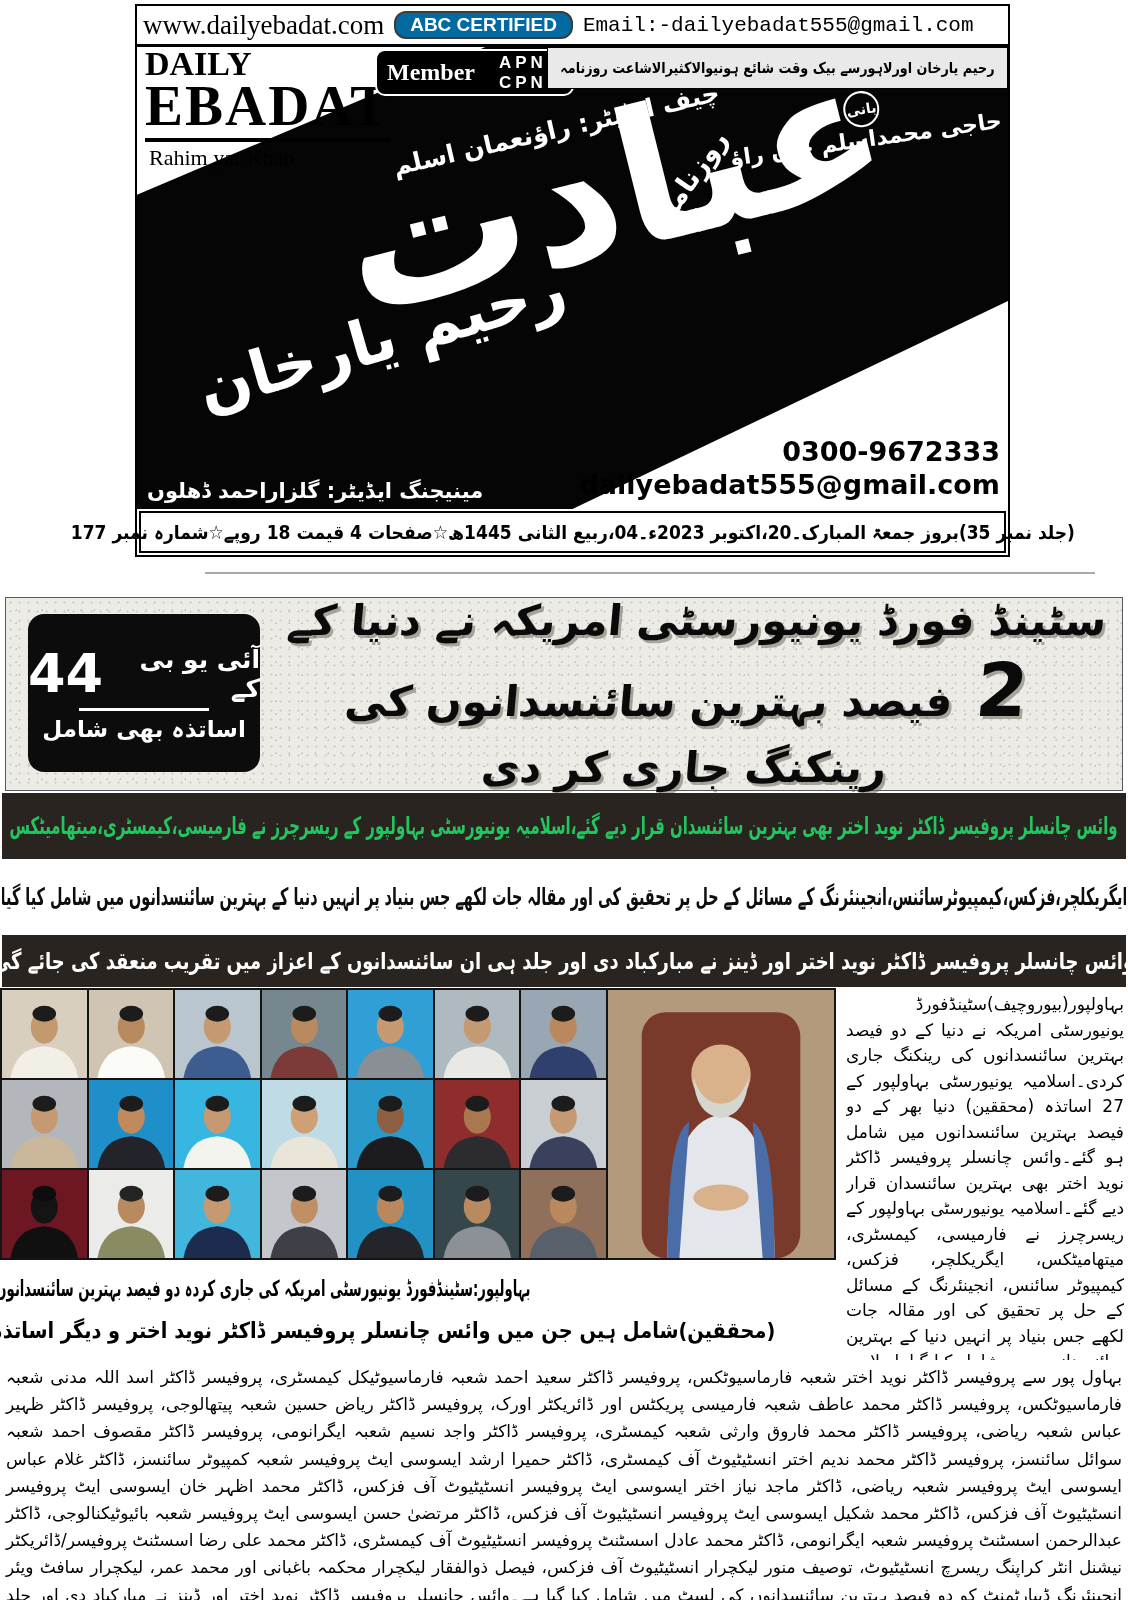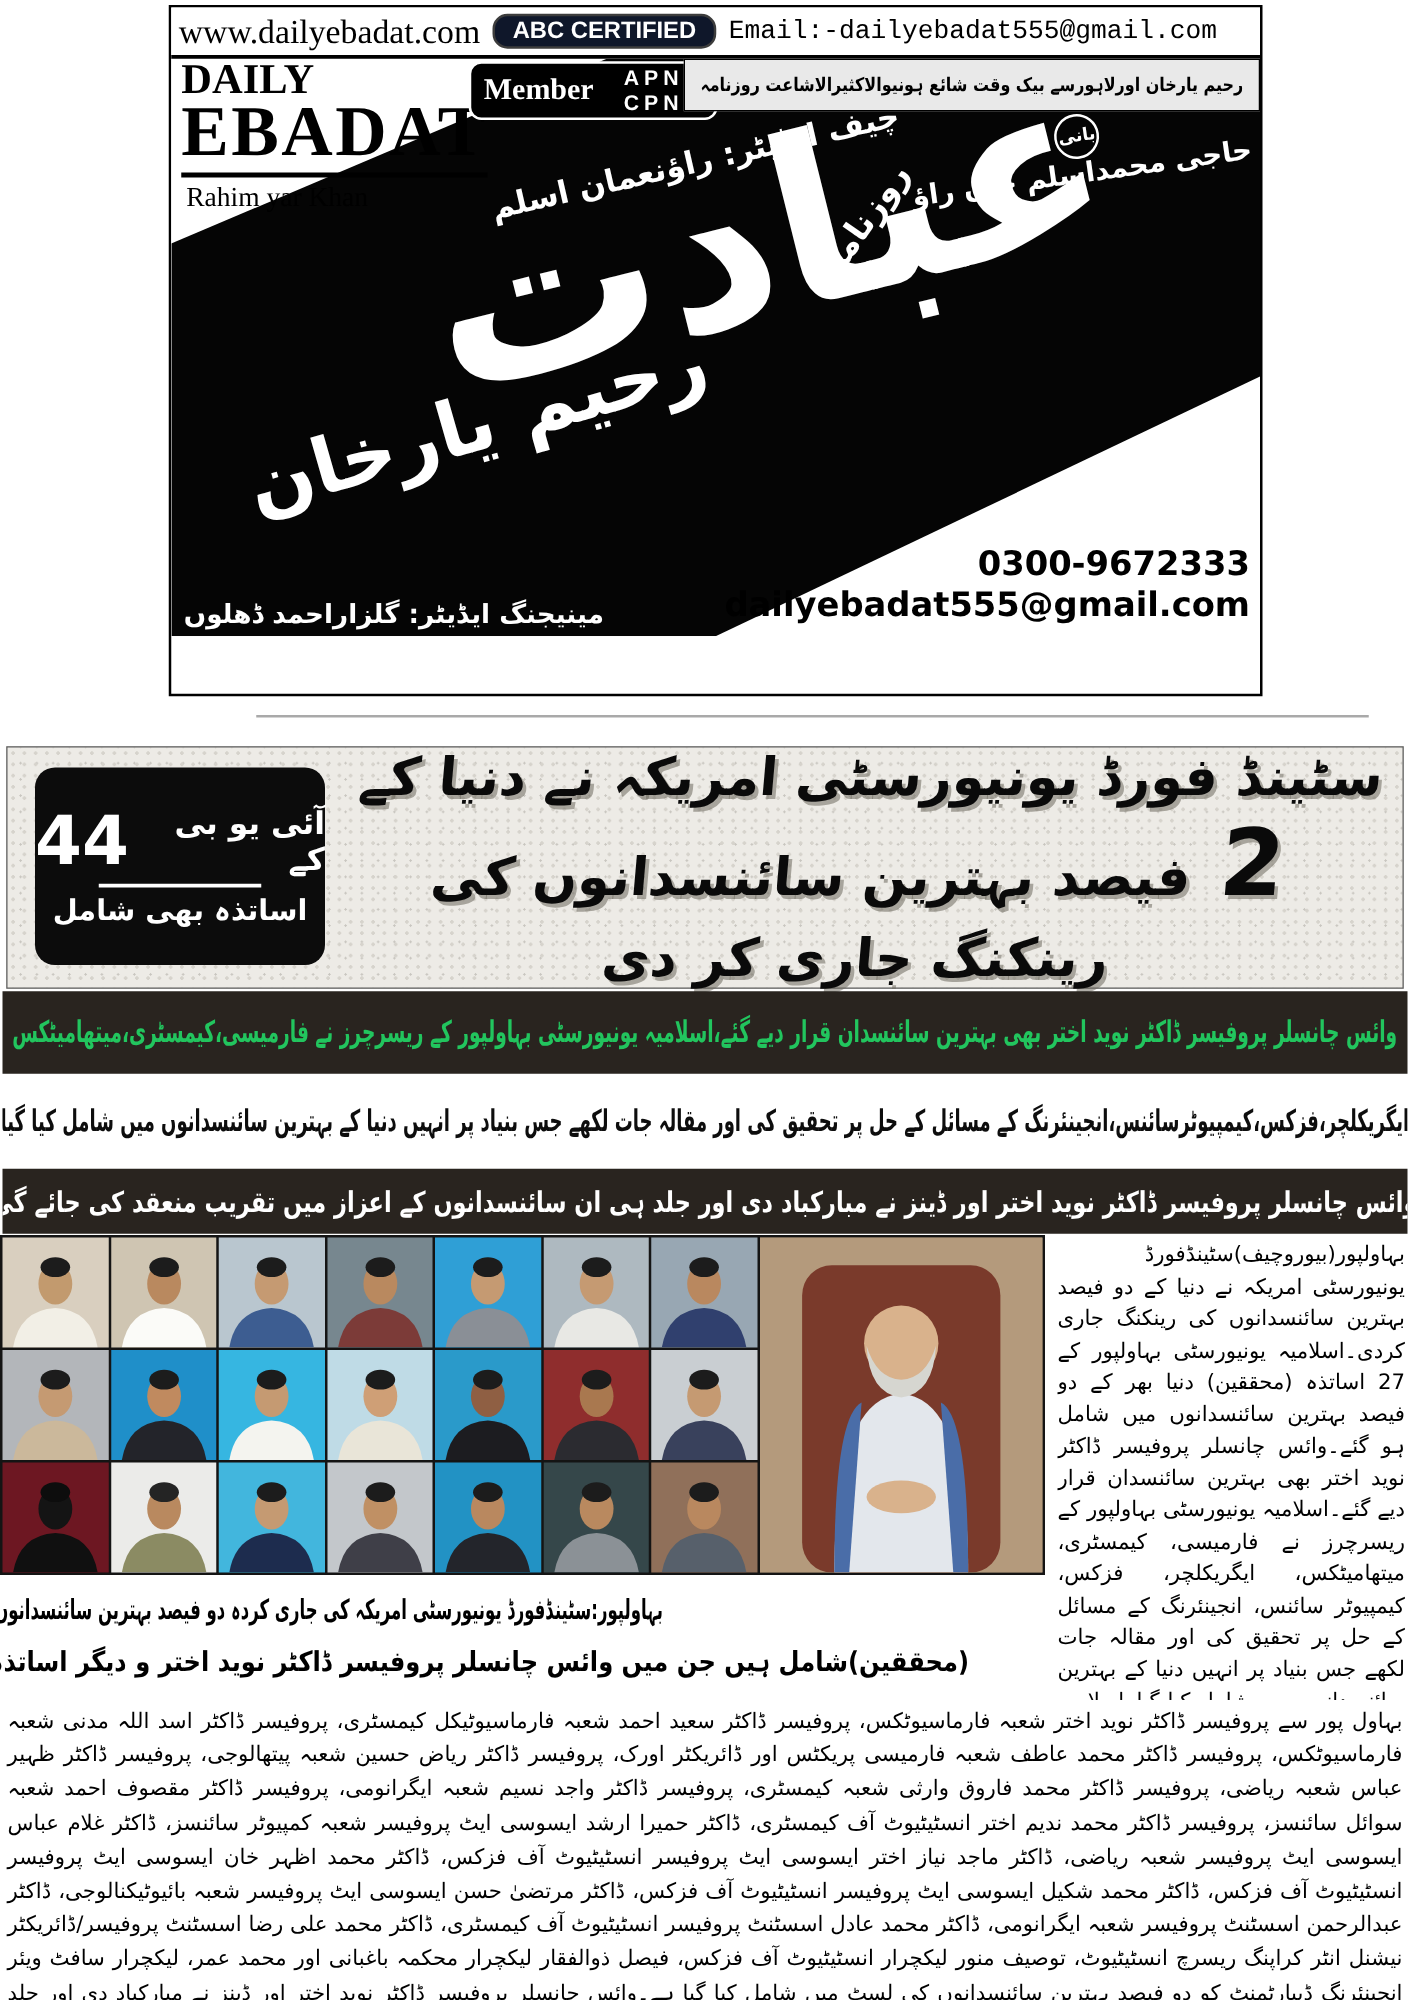--- a/index.html
+++ b/index.html
@@ -7,21 +7,21 @@
        font-family:"DejaVu Sans",sans-serif;color:#000;}
   .abs{position:absolute;}
   .rtl{direction:rtl;}
   .serif{font-family:"Liberation Serif",serif;}
 
   
   .masthead{left:135px;top:4px;width:830px;height:549px;border:2px solid #000;background:#fff;padding-left:41px;}
   .mh-row1{position:absolute;left:0;right:0;top:0;height:38px;display:flex;align-items:center;
            gap:10px;padding:0 6px;border-bottom:3px solid #000;background:#fff;z-index:5;}
   .website{font-family:"Liberation Serif",serif;font-size:27px;white-space:nowrap;}
-  .abc-badge{background:#0f172a;border:2px solid #3c3c3c;color:#fff;font-weight:bold;
+  .abc-badge{background:#0369a1;border:2px solid #3c3c3c;color:#fff;font-weight:bold;
              font-size:19px;border-radius:12px;padding:1px 14px;white-space:nowrap;
              font-family:"Liberation Sans",sans-serif;}
   .email-top{font-family:Liberation Mono, monospace;font-size:21px;white-space:nowrap;}
   .mh-main{position:absolute;left:0;right:0;top:41px;bottom:46px;overflow:hidden;background:#fff;}
   .mh-black{position:absolute;inset:0;background:#050505;
             clip-path:polygon(40% 0,100% 0,100% 55%,50% 100%,0 100%,0 32%);}
   .daily{left:8px;top:-2px;font-family:"Liberation Serif",serif;font-weight:bold;font-size:34px;}
   .ebadat{left:8px;top:28px;font-family:"Liberation Serif",serif;font-weight:bold;font-size:57px;
           letter-spacing:2px;border-bottom:4px solid #000;line-height:1.1;}
   .city-en{left:12px;top:98px;font-family:"Liberation Serif",serif;font-size:22px;}
@@ -144,20 +144,23 @@
     <div class="abs city-urdu rtl">رحیم یارخان</div>
 
     <div class="abs phones">
       <div>0300-9672333</div>
       <div>dailyebadat555@gmail.com</div>
     </div>
 
     <div class="abs managing rtl">مینیجنگ ایڈیٹر: گلزاراحمد ڈھلوں</div>
   </div>
 
+  <div class="abs dateline rtl">
+    <span>(جلد نمبر 35)بروز جمعۃ المبارک۔20،اکتوبر 2023ء۔04،ربیع الثانی 1445ھ☆صفحات 4 قیمت 18 روپے☆شمارہ نمبر 177</span>
+  </div>
 </div>
 
 <div class="abs sep-line"></div>
 
 <div class="abs headline-block">
   <div class="hl-box">
     <div class="hl-box-top">
       <span>آئی یو بی کے</span>
       <span class="hl-box-num">44</span>
     </div>

